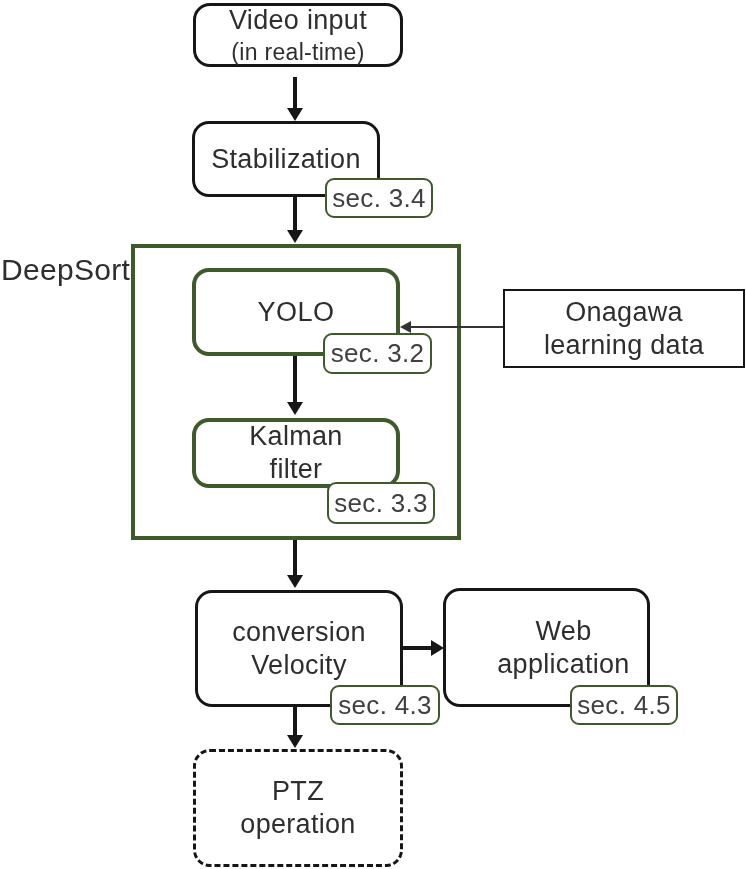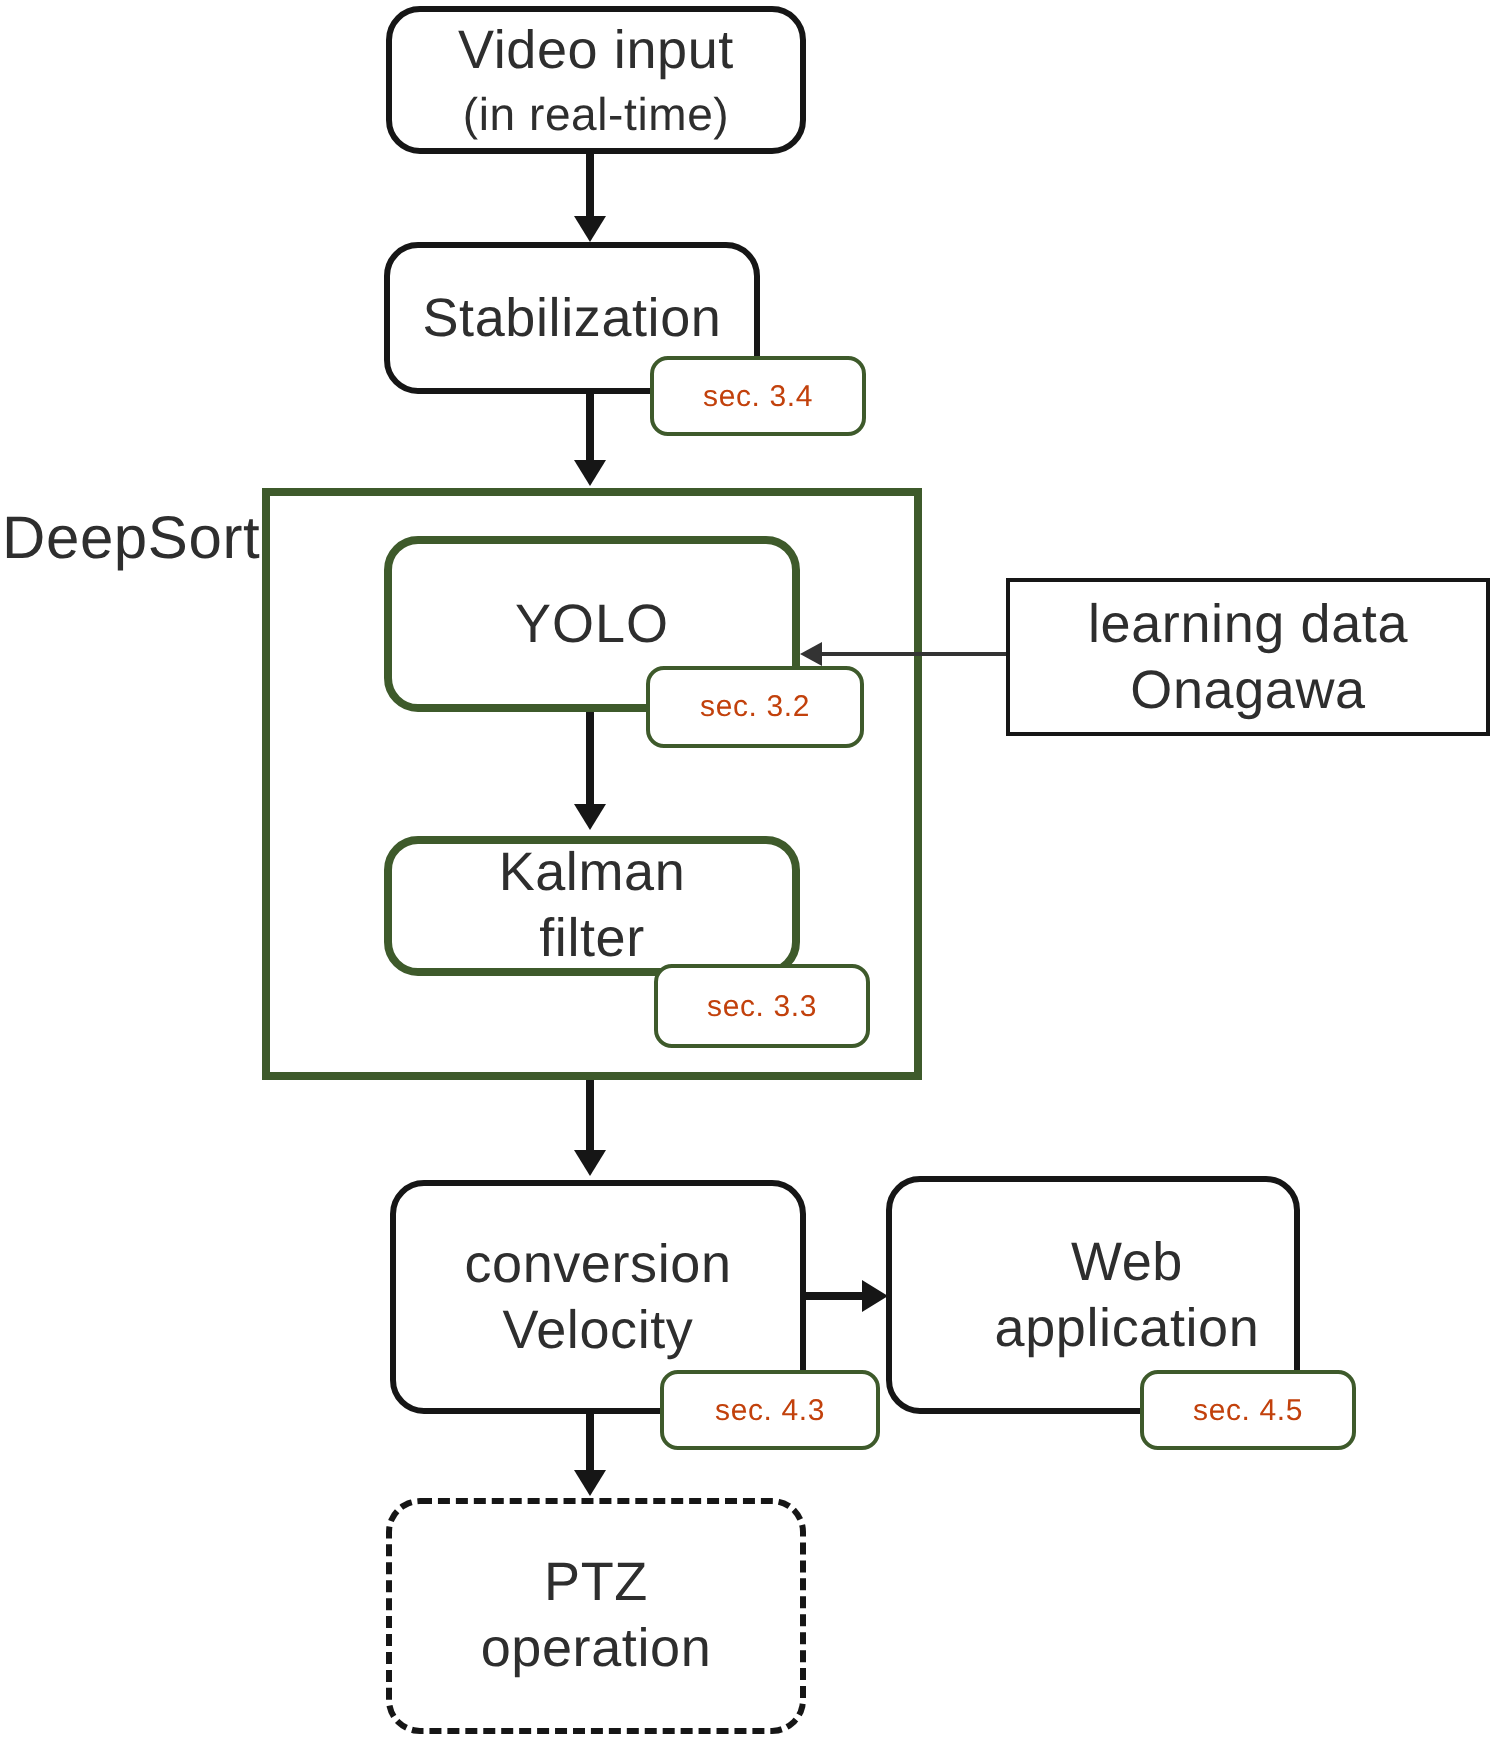--- a/index.html
+++ b/index.html
@@ -22,21 +22,21 @@
   .black-border{border:3.5px solid var(--line);}
   .green-border{border:4px solid var(--green);align-items:center;}
   .thin-border{border:2.5px solid var(--line);}
   .dashed-border{border:3.5px dashed var(--line);border-radius:17px;}
 
   .l1{font-size:27px;line-height:33px;letter-spacing:0.3px;}
   .l2{font-size:23px;line-height:30px;letter-spacing:0.3px;}
   .single{font-size:27px;letter-spacing:0.5px;}
 
   
-  .n-video  {left:193px;top:3px;   width:210px;height:74px;}
+  .n-video  {left:193px;top:3px;   width:210px;height:64px;}
   .n-stab   {left:192px;top:121px; width:188px;height:76px;}
   .n-yolo   {left:192px;top:268px; width:208px;height:88px;}
   .n-kalman {left:192px;top:418px; width:208px;height:70px;}
   .n-onagawa{left:503px;top:289px; width:242px;height:79px;}
   .n-velocity{left:195px;top:590px;width:208px;height:117px;}
   .n-webapp {left:443px;top:588px; width:207px;height:119px;padding-left:34px;}
   .n-ptz    {left:193px;top:749px; width:210px;height:118px;}
 
   
   .deepsort-box{
@@ -46,21 +46,21 @@
   .deepsort-label{
     position:absolute;left:1px;top:252px;width:128px;
     font-size:30px;line-height:36px;color:var(--text);z-index:2;letter-spacing:0.3px;
   }
 
   
   .badge{
     position:absolute;background:#ffffff;border:2px solid var(--green);
     border-radius:9px;box-sizing:border-box;z-index:6;
     display:flex;align-items:center;justify-content:center;
-    font-size:15px;color:#c2410c;letter-spacing:0.3px;
+    font-size:26px;color:#404040;letter-spacing:0.3px;
   }
   .b-34{left:325px;top:178px;width:108px;height:40px;}
   .b-32{left:323px;top:333px;width:109px;height:41px;}
   .b-33{left:327px;top:482px;width:108px;height:42px;}
   .b-43{left:330px;top:685px;width:110px;height:40px;}
   .b-45{left:570px;top:685px;width:108px;height:40px;}
 
   
   .vline{position:absolute;width:4px;background:var(--line);z-index:3;}
   .vhead{position:absolute;width:0;height:0;border-left:8px solid transparent;
@@ -122,22 +122,22 @@
   <div class="vline a3-line"></div>
   <div class="vhead a3-head"></div>
 
   <div class="node rounded green-border n-kalman">
     <div class="l1">Kalman</div>
     <div class="l1">filter</div>
   </div>
   <div class="badge b-33">sec. 3.3</div>
 
   <div class="node thin-border n-onagawa">
+    <div class="l1">Onagawa</div>
     <div class="l1">learning data</div>
-    <div class="l1">Onagawa</div>
   </div>
 
   <div class="vline a4-line"></div>
   <div class="vhead a4-head"></div>
 
   <div class="node rounded black-border n-velocity">
     <div class="l1">conversion</div>
     <div class="l1">Velocity</div>
   </div>
   <div class="badge b-43">sec. 4.3</div>

